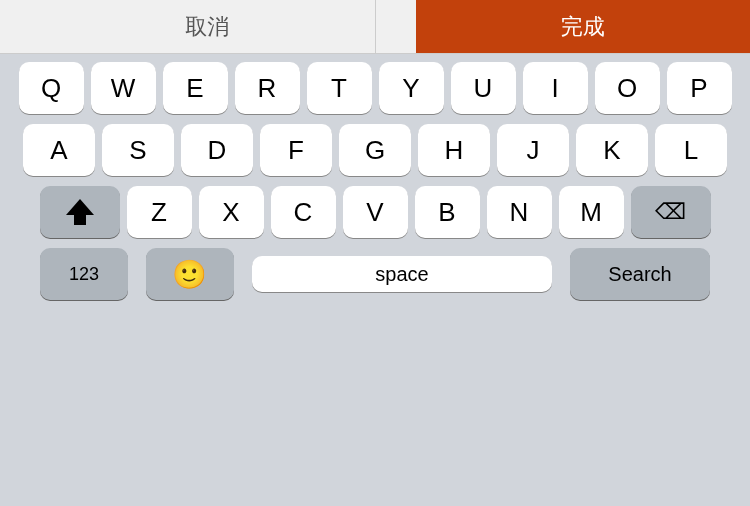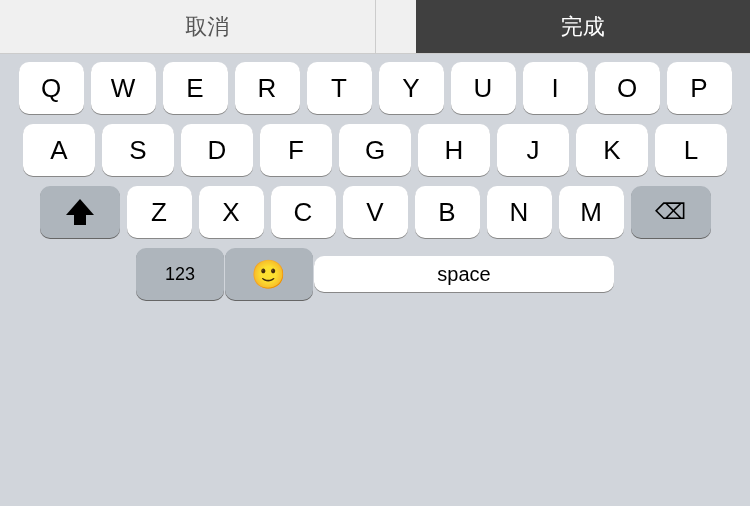--- a/index.html
+++ b/index.html
@@ -29,21 +29,21 @@
       user-select: none;
       margin-left: 40px;
     }
     #cancel-btn {
       color: #555;
       background: #f0f0f0;
       border-right: 1px solid #ccc;
     }
     #done-btn {
       color: #fff;
-      background: #404040;
+      background: #c2410c;
     }
 
     
     #keyboard {
       background: #d1d5db;
       padding: 8px 3px 4px 3px;
       display: flex;
       flex-direction: column;
       gap: 10px;
       width: 750px;
@@ -78,21 +78,21 @@
 
     
     .row3 .key-shift { width: 80px; height: 52px; background: #aeb5bc; border-radius: 10px; box-shadow: 0 1px 0 #666; display: flex; align-items: center; justify-content: center; cursor: pointer; }
     .row3 .key { width: 65px; }
     .row3 .key-backspace { width: 80px; height: 52px; background: #aeb5bc; border-radius: 10px; box-shadow: 0 1px 0 #666; display: flex; align-items: center; justify-content: center; cursor: pointer; font-size: 22px; }
 
     
     .row4 {
       display: flex;
       justify-content: center;
-      gap: 1px;
+      gap: 18px;
       align-items: center;
     }
     .key-123 {
       width: 88px;
       height: 52px;
       background: #aeb5bc;
       border-radius: 10px;
       box-shadow: 0 1px 0 #666;
       display: flex;
       align-items: center;
@@ -215,15 +215,16 @@
       <span>⌫</span>
     </div>
   </div>
 
   <div class="row4">
     <div class="key-123">123</div>
     <div class="key-emoji">
       <span>🙂</span>
     </div>
     <div class="key-space">space</div>
+    <div class="key-search">Search</div>
   </div>
 
 </div>
 
 </body></html>

